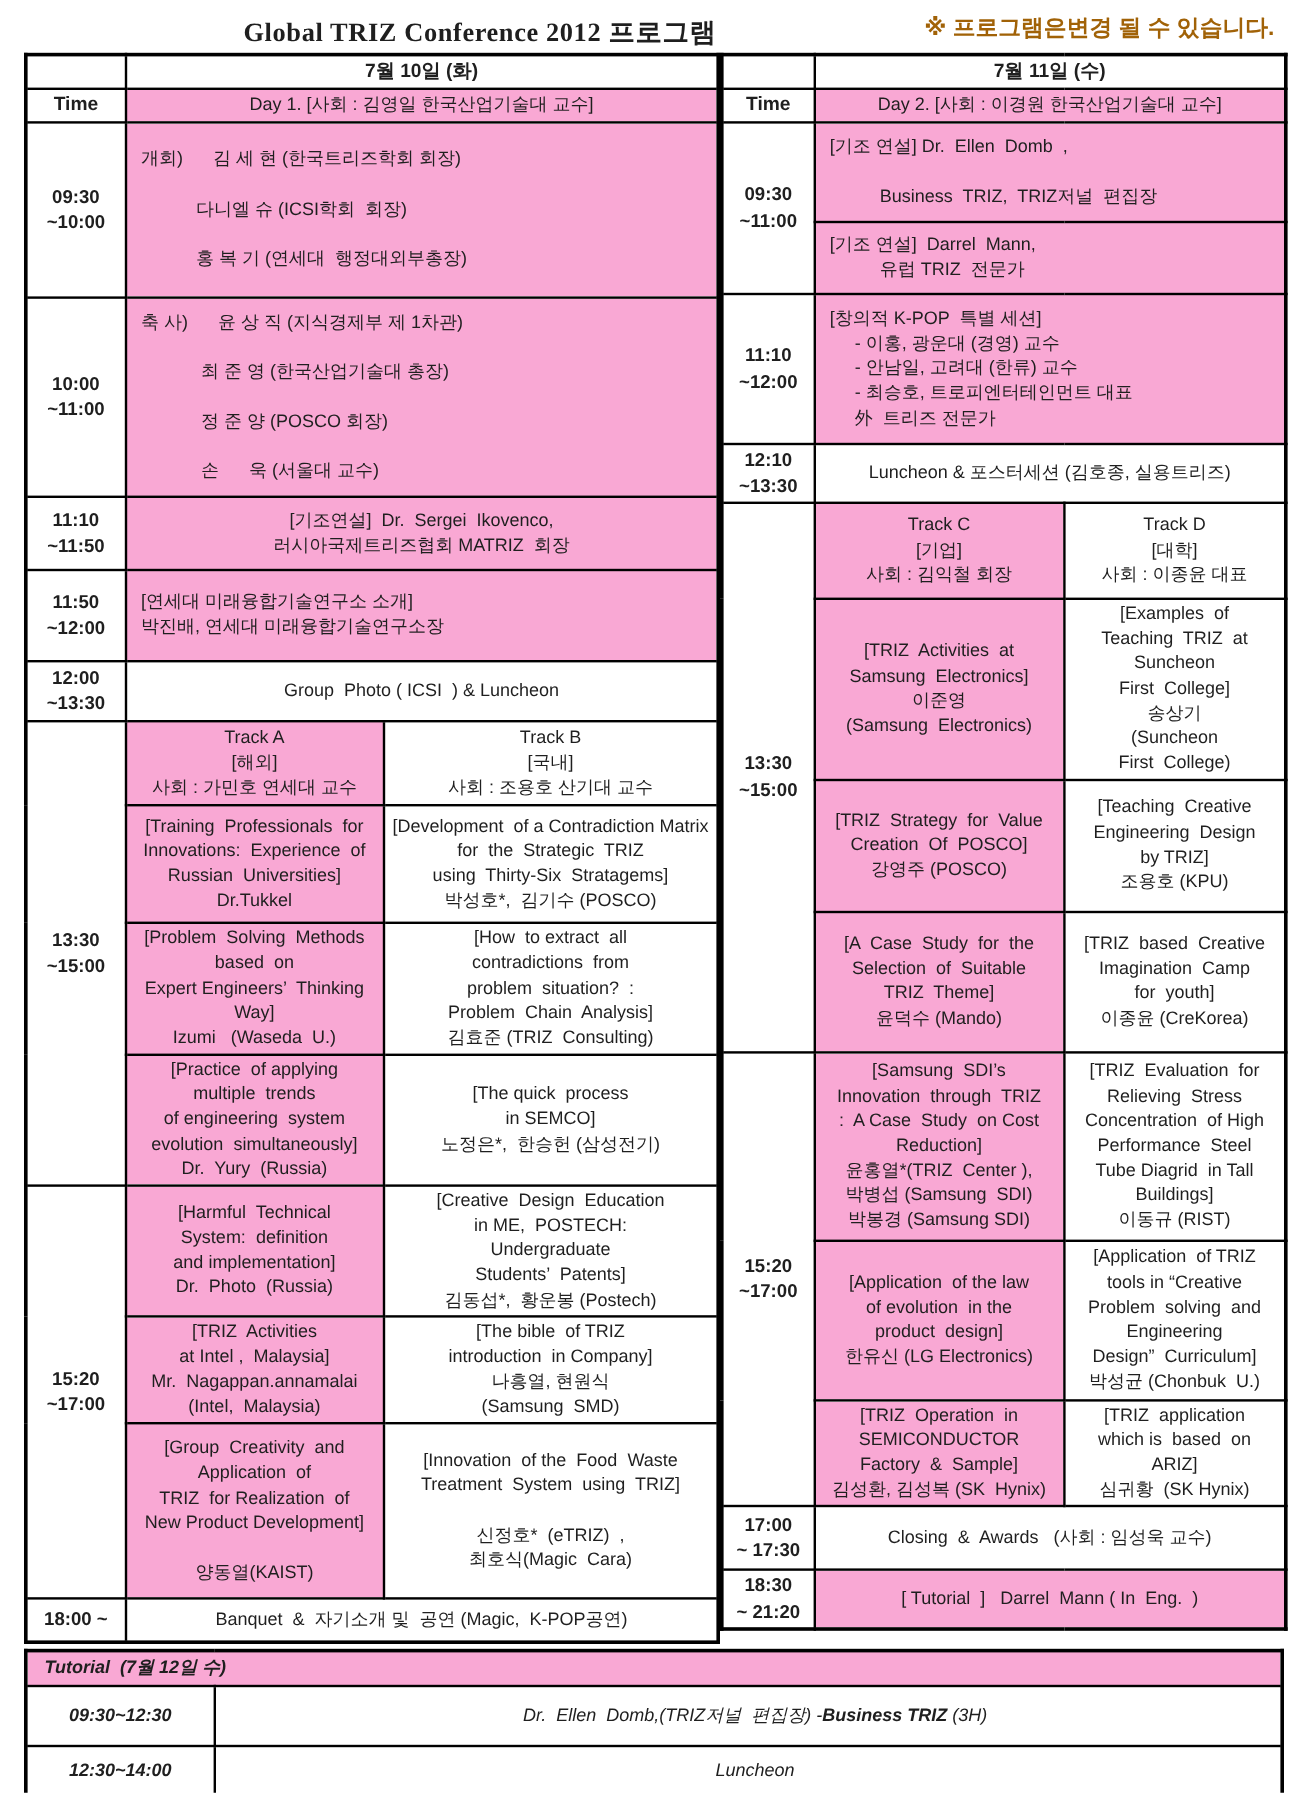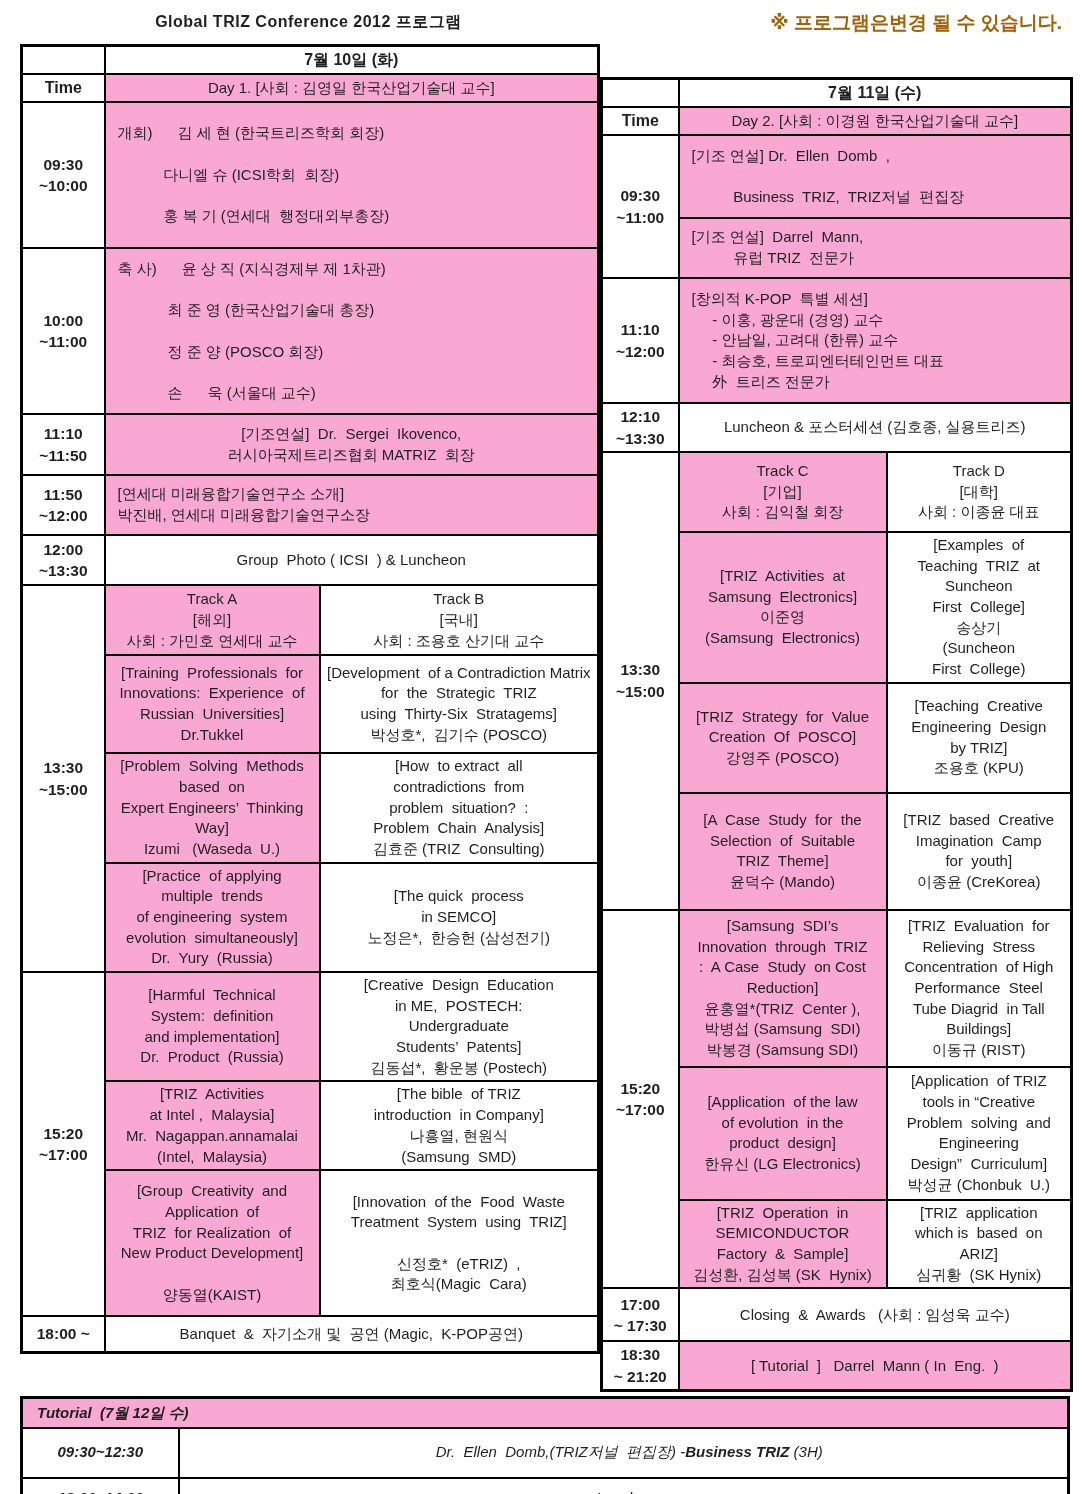--- a/index.html
+++ b/index.html
@@ -6,22 +6,22 @@
   html,body { margin:0; padding:0; background:#ffffff; }
   body {
     width:1083px; height:1494px;
     font-family:"Liberation Sans","DejaVu Sans",sans-serif;
     color:#1f1f1f;
   }
   .page { position:relative; width:1083px; padding:8px 13px 0 20px; }
 
   .titlebar { display:flex; align-items:flex-start; height:36px; }
   .title {
-    width:577px; text-align:center; font-size:16px; font-weight:600;
-    letter-spacing:0.5px; padding-top:4px;
+    width:577px; text-align:right; font-size:22px; font-weight:600;
+    letter-spacing:0.5px; padding-top:4px;font-family:Liberation Serif, serif;
   }
   .notice {
     flex:1; text-align:right; font-size:19px; font-weight:bold;
     color:#a16207; padding-top:2px; padding-right:8px;
   }
 
   .tables { display:flex; align-items:flex-start; }
   table { border-collapse:collapse; table-layout:fixed; }
   table.day, table.tutorial { border:3px solid #000; }
   td {
@@ -88,21 +88,21 @@
             정 준 양 (POSCO 회장)
 
             손      욱 (서울대 교수)</td>
         </tr>
         <tr style="height:61px">
           <td class="time">11:10
 ~11:50</td>
           <td class="blue" colspan="2">[기조연설]  Dr.  Sergei  Ikovenco,
 러시아국제트리즈협회 MATRIZ  회장</td>
         </tr>
-        <tr style="height:60px">
+        <tr style="height:76px">
           <td class="time">11:50
 ~12:00</td>
           <td class="blue ta-left" colspan="2">[연세대 미래융합기술연구소 소개]
 박진배, 연세대 미래융합기술연구소장</td>
         </tr>
         <tr style="height:50px">
           <td class="time">12:00
 ~13:30</td>
           <td colspan="2">Group  Photo ( ICSI  ) &amp; Luncheon</td>
         </tr>
@@ -143,21 +143,21 @@
           <td>[The quick  process
 in SEMCO]
 노정은*,  한승헌 (삼성전기)</td>
         </tr>
         <tr style="height:102px">
           <td class="time" rowspan="3">15:20
 ~17:00</td>
           <td class="blue">[Harmful  Technical
 System:  definition
 and implementation]
-Dr.  Product  (Russia)</td>
+Dr.  Photo  (Russia)</td>
           <td>[Creative  Design  Education
 in ME,  POSTECH:
 Undergraduate
 Students’  Patents]
 김동섭*,  황운봉 (Postech)</td>
         </tr>
         <tr style="height:82px">
           <td class="blue">[TRIZ  Activities
 at Intel ,  Malaysia]
 Mr.  Nagappan.annamalai
@@ -180,21 +180,21 @@
 신정호*  (eTRIZ)  ,
 최호식(Magic  Cara)</td>
         </tr>
         <tr style="height:36px">
           <td class="time">18:00 ~</td>
           <td colspan="2">Banquet  &amp;  자기소개 및  공연 (Magic,  K-POP공연)</td>
         </tr>
       </tbody>
     </table>
 
-    <table class="day" style="width:470px;margin-top:33px;">
+    <table class="day" style="width:470px;">
       <colgroup>
           <col style="width:77px">
           <col style="width:208px">
           <col style="width:185px">
         </colgroup>
       <tbody>
         <tr style="height:25px">
           <td></td>
           <td class="hdr" colspan="2">7월 11일 (수)</td>
         </tr>

